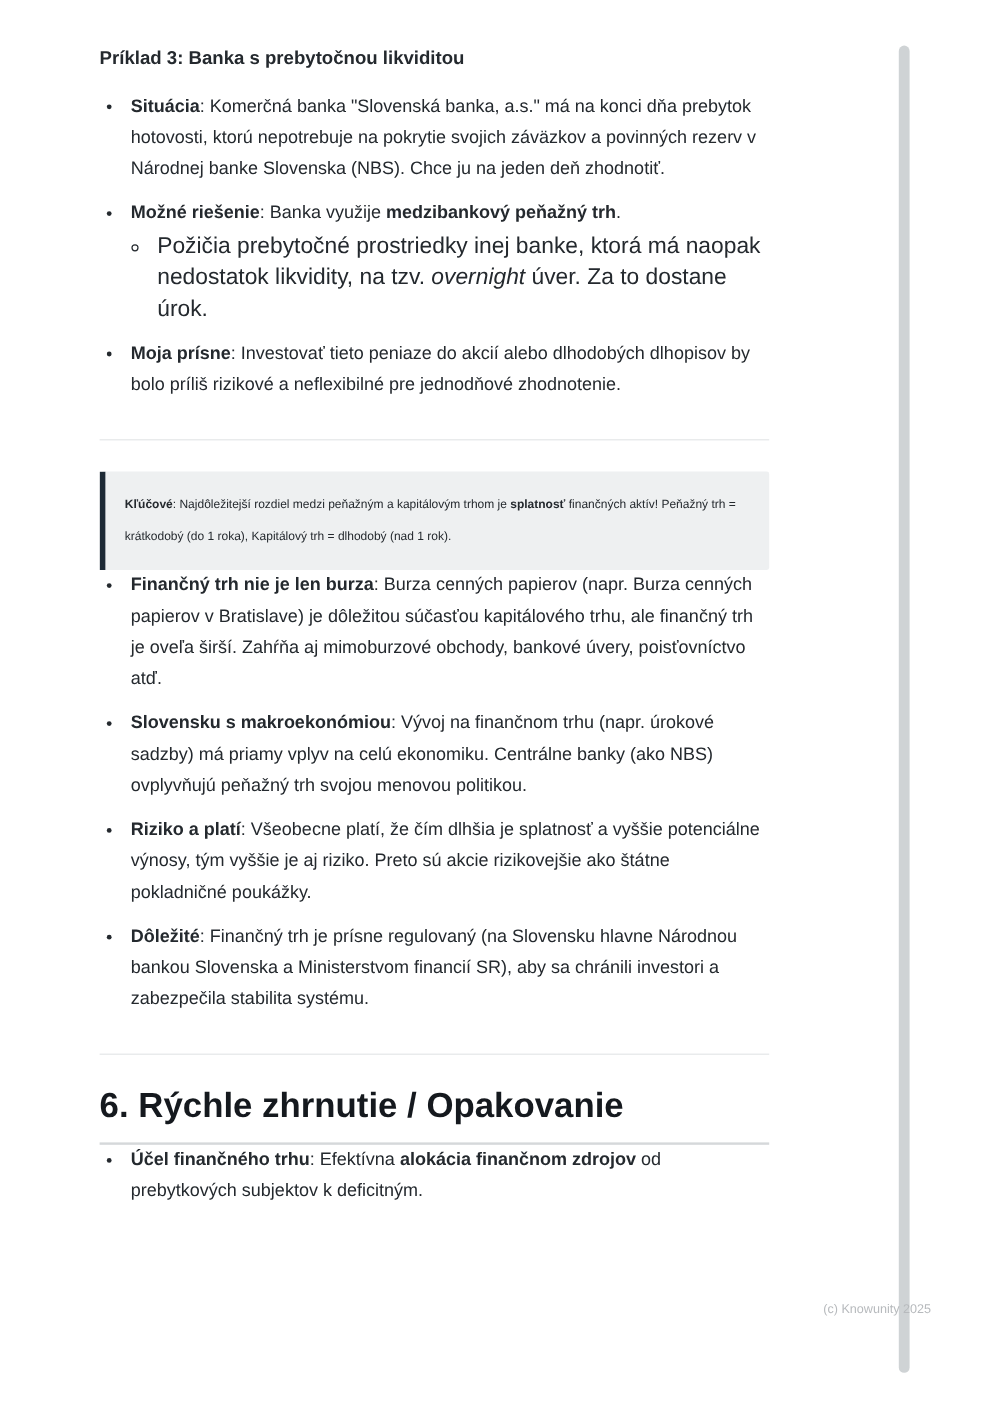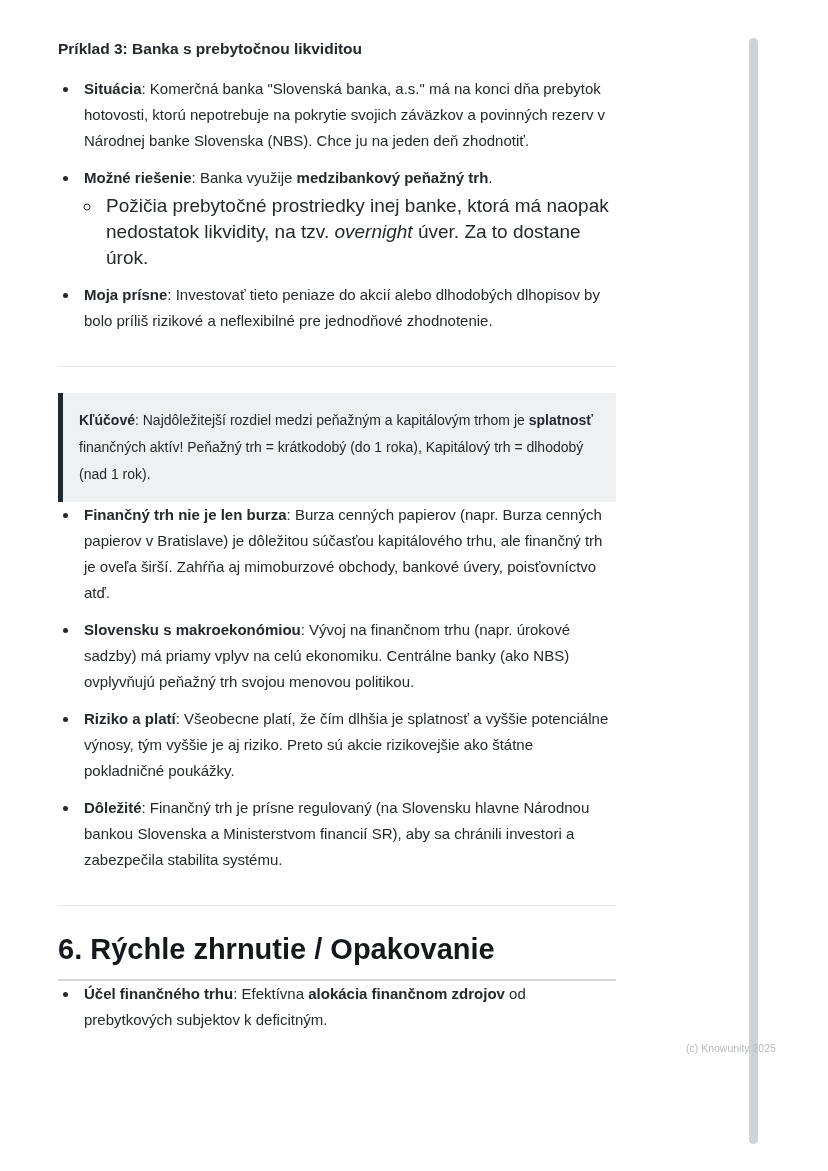--- a/index.html
+++ b/index.html
@@ -4,21 +4,21 @@
 <style>
   html, body { margin: 0; padding: 0; }
   body {
     width: 828px; height: 1171px;
     background: #ffffff;
     font-family: "Liberation Sans", sans-serif;
     color: var(--text, #24292e);
     position: relative;
     overflow: hidden;
   }
-  .content { position: absolute; left: 58px; top: 40px; width: 558px; }
+  .content { position: absolute; left: 83px; top: 40px; width: 558px; }
   .example-title { font-size: 15.5px; font-weight: bold; margin: 0 0 18px 0; }
   ul.bullets { margin: 0; padding: 0 0 0 21px; list-style: disc; }
   ul.bullets > li { font-size: 15px; line-height: 26px; padding-left: 5px; margin-bottom: 11px; }
   ul.bullets > li:last-child { margin-bottom: 0; }
   ul.sub { margin: 2px 0 0 0; padding: 0 0 0 18px; list-style: circle; }
   ul.sub > li { font-size: 19px; line-height: 26px; padding-left: 4px; margin: 0; }
   .b { font-weight: bold; }
   .i { font-style: italic; }
   hr.divider { border: none; border-top: 1px solid var(--divider, #e4e6e8); margin: 32px 0 0 0; }
   h2.section-heading {
@@ -27,30 +27,30 @@
     margin: 26px 0 0 0; padding: 0 0 13px 0;
     border-bottom: 2px solid var(--heading_underline, #d5d8da);
   }
   .callout {
     margin-top: 26px;
     background: var(--callout_bg, #eef0f1);
     border-left: 5px solid var(--callout_border, #1d2935);
     padding: 14px 20px 14px 16px;
     border-radius: 0 2px 2px 0;
   }
-  .callout p { margin: 0; font-size: 14px; line-height: 27px; }
+  .callout p { margin: 0; font-size: 10px; line-height: 27px; }
   .after-callout, .after-heading { margin-top: 26px; }
   .scrollbar {
     position: absolute; left: 749px; top: 38px;
     width: 9px; height: 1106px;
     background: var(--scrollbar, #cfd3d5);
     border-radius: 5px; z-index: 1;
   }
   .watermark {
-    position: absolute; left: 686px; top: 1042px;
+    position: absolute; left: 686px; top: 1085px;
     font-size: 10.5px; color: var(--watermark, #b7babd); z-index: 2;
   }
 </style>
 </head>
 <body>
 
 <div class="content">
 
   <p class="example-title">Príklad 3: Banka s prebytočnou likviditou</p>
 

